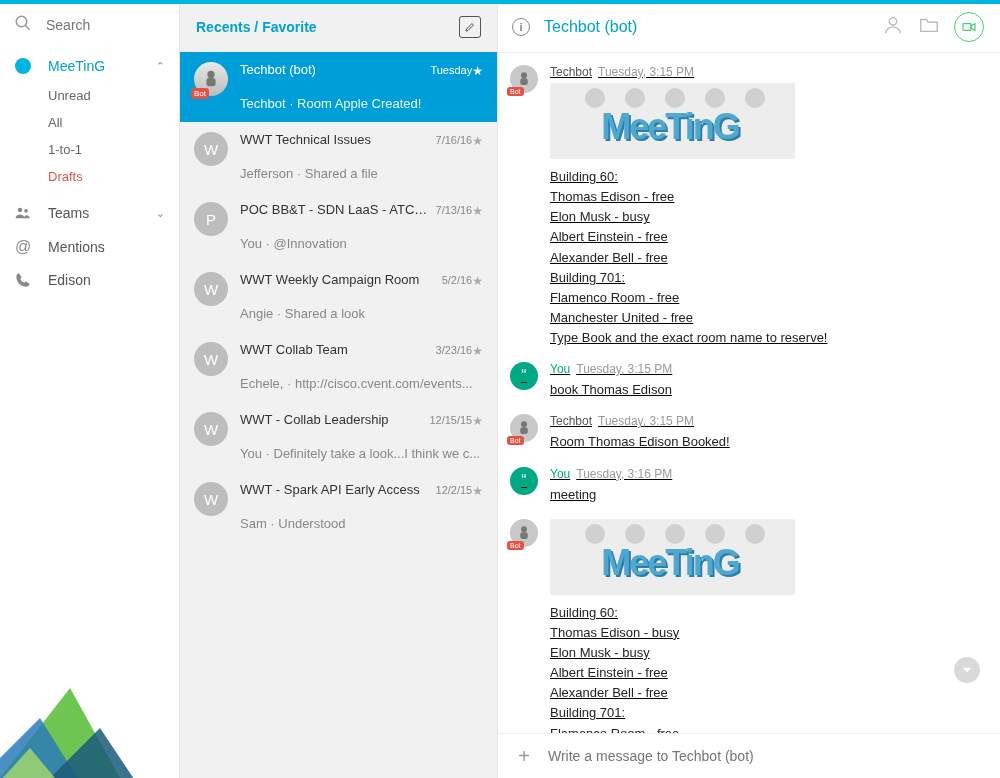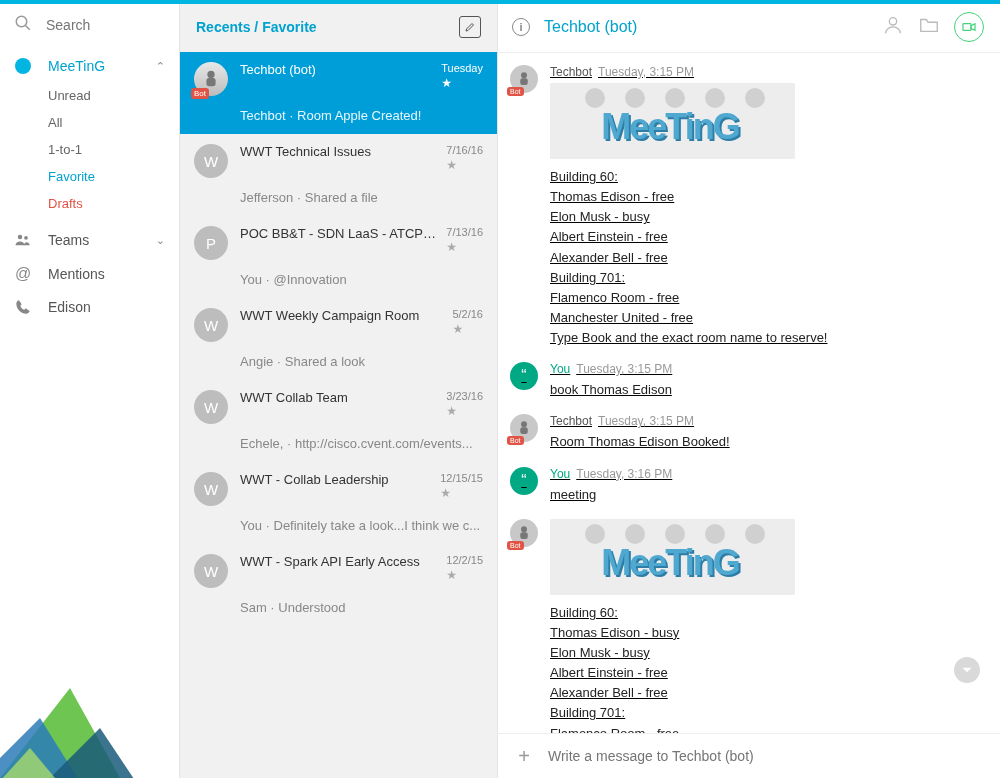--- a/index.html
+++ b/index.html
@@ -72,21 +72,21 @@
 .msg-time { color: #999; }
 .msg-text { font-size: 13px; color: #222; line-height: 1.55; }
 .meeting-img { width: 245px; height: 76px; background: #ededed; border-radius: 2px; margin-bottom: 8px; display: flex; align-items: center; justify-content: center; overflow: hidden; position: relative; }
 .meeting-img svg { width: 100%; height: 100%; }
 .scroll-down { position: absolute; right: 20px; bottom: 50px; width: 26px; height: 26px; border-radius: 50%; background: #d9d9d9; display:flex; align-items:center; justify-content:center; cursor:pointer; }
 .scroll-down svg { width:14px; height:14px; fill:#fff; }
 .compose-row { border-top: 1px solid #eee; padding: 12px 16px; display: flex; align-items: center; gap: 14px; }
 .plus-btn { width: 20px; height: 20px; display: flex; align-items: center; justify-content: center; color: #999; font-size: 20px; cursor: pointer; }
 .compose-input { border: none; outline: none; font-size: 14px; color: #999; flex: 1; }
 
-.room-right { display:flex; flex-direction:column; align-items:flex-start; }
+.room-right { display:flex; flex-direction:row; align-items:center; }
 </style>
 </head>
 <body>
 <div class="topbar"></div>
 
 <div class="app">
 
   <div class="col1">
     <div class="search-row">
       <span class="search-icon">
@@ -103,21 +103,20 @@
         <span class="icon">
             <span class="dot-icon"></span>
           </span>
         <span class="label">MeeTinG</span>
         <span class="chev">⌃</span>
       </div>
       <div class="nav-sub" id="nav-recents-sub">
           <div class="nav-sub-item ">Unread</div>
           <div class="nav-sub-item ">All</div>
           <div class="nav-sub-item ">1-to-1</div>
-          <div class="nav-sub-item blue">Favorite</div>
           <div class="nav-sub-item red">Drafts</div>
         </div>
     </div>
 
     <div class="nav-head">
       <span class="icon nav-icon">
         <svg width="18" height="18" viewBox="0 0 24 24" fill="#888">
             <circle cx="8" cy="8" r="3"></circle>
             <circle cx="16" cy="9" r="2.5"></circle>
             <path d="M2 19c0-3 3-5 6-5s6 2 6 5"></path>

